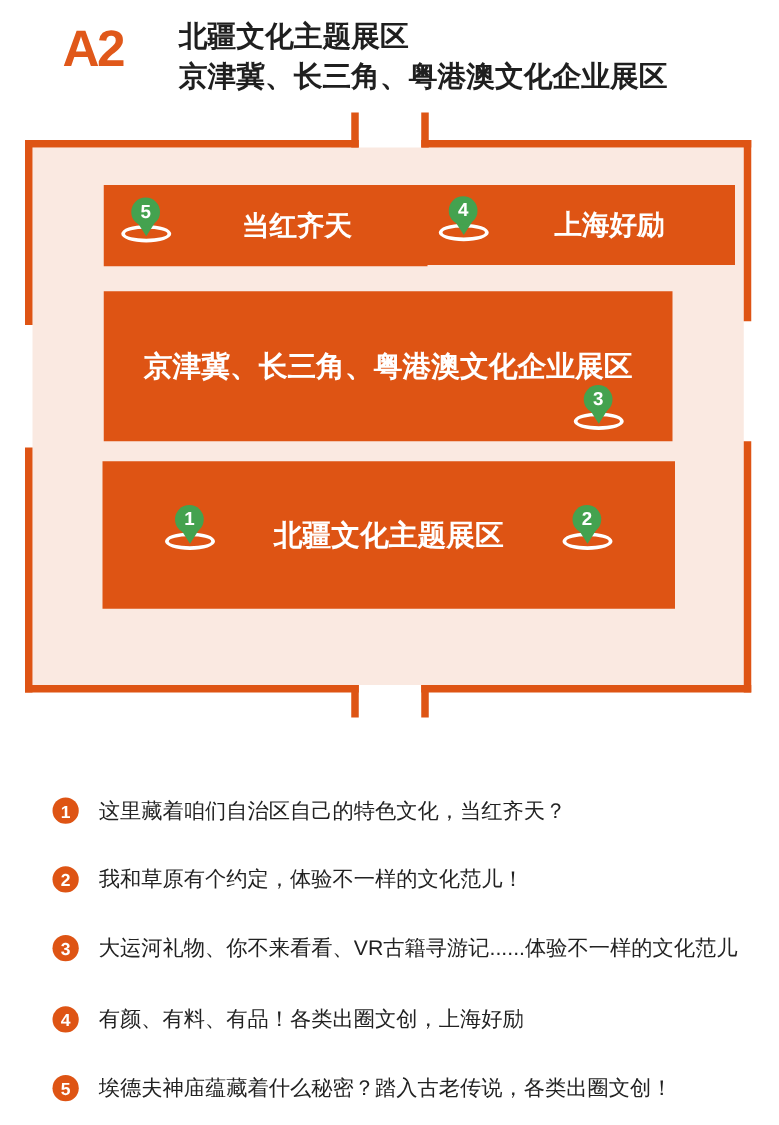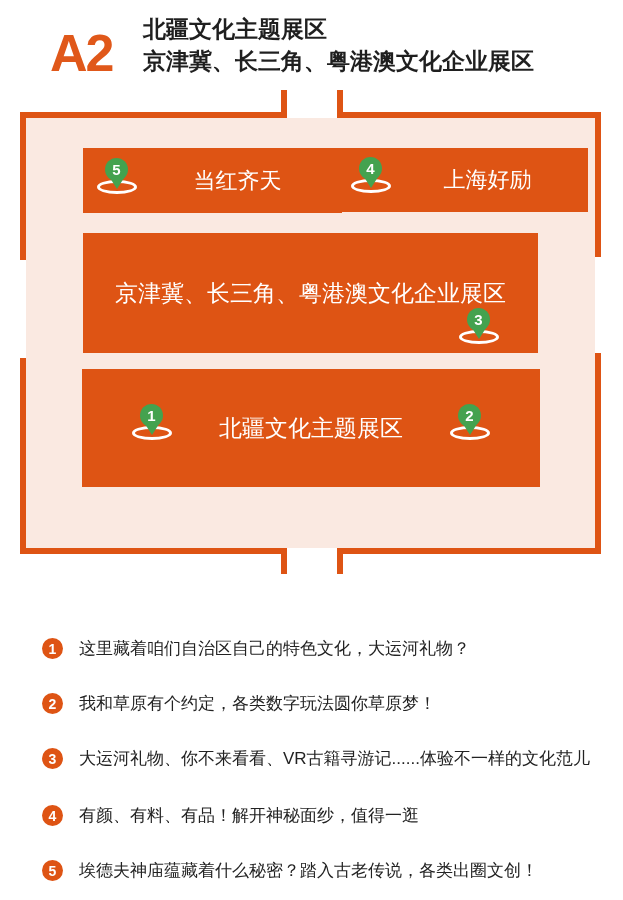--- a/index.html
+++ b/index.html
@@ -5,38 +5,38 @@
   html,body{margin:0;padding:0;}
   body{
     width:623px;height:900px;position:relative;background:#ffffff;
     font-family:"Liberation Sans","DejaVu Sans",sans-serif;
     overflow:hidden;
   }
   .abs{position:absolute;}
 
   
   .zone-code{
-    left:50px;top:19px;
-    font-size:52px;font-weight:800;letter-spacing:-2px;
+    left:50px;top:5px;
+    font-size:41px;font-weight:800;letter-spacing:-2px;
     color:#E0581A;line-height:68px;
   }
   .titles{left:143px;top:13px;color:#1f1f1f;}
   .title-line{font-size:23px;font-weight:700;line-height:32px;white-space:nowrap;}
 
   
   .wall{position:absolute;background:#DE5414;}
   .interior{left:26px;top:118px;width:569px;height:430px;background:#FAE9E1;}
 
   
   .block{
     position:absolute;background:#DE5414;color:#ffffff;
     display:flex;align-items:center;justify-content:center;
   }
   .block-label{
-    font-weight:400;color:#ffffff;white-space:nowrap;text-align:center;
+    font-weight:700;color:#ffffff;white-space:nowrap;text-align:center;
   }
   .lbl-sm{font-size:22px;}
   .lbl-lg{font-size:23px;}
 
   
   .marker{position:absolute;width:44px;height:42px;}
   .marker .ring{
     position:absolute;left:2px;top:22px;width:34px;height:8px;
     border:3px solid #ffffff;border-radius:50%;background:transparent;
   }
@@ -130,30 +130,30 @@
   </div>
   <div class="marker" style="left:448px;top:404px;">
     <div class="ring"></div>
     <div class="pin-tail"></div>
     <div class="pin-head">2</div>
   </div>
 </div>
 
 <div class="legend-item" style="top:637px;">
   <div class="legend-num">1</div>
-  <div class="legend-text">这里藏着咱们自治区自己的特色文化，大运河礼物？</div>
+  <div class="legend-text">这里藏着咱们自治区自己的特色文化，当红齐天？</div>
 </div>
 <div class="legend-item" style="top:692px;">
   <div class="legend-num">2</div>
-  <div class="legend-text">我和草原有个约定，各类数字玩法圆你草原梦！</div>
+  <div class="legend-text">我和草原有个约定，体验不一样的文化范儿！</div>
 </div>
 <div class="legend-item" style="top:747px;">
   <div class="legend-num">3</div>
   <div class="legend-text">大运河礼物、你不来看看、VR古籍寻游记......体验不一样的文化范儿</div>
 </div>
 <div class="legend-item" style="top:804px;">
   <div class="legend-num">4</div>
-  <div class="legend-text">有颜、有料、有品！解开神秘面纱，值得一逛</div>
+  <div class="legend-text">有颜、有料、有品！各类出圈文创，上海好励</div>
 </div>
 <div class="legend-item" style="top:859px;">
   <div class="legend-num">5</div>
   <div class="legend-text">埃德夫神庙蕴藏着什么秘密？踏入古老传说，各类出圈文创！</div>
 </div>
 
 </body></html>

